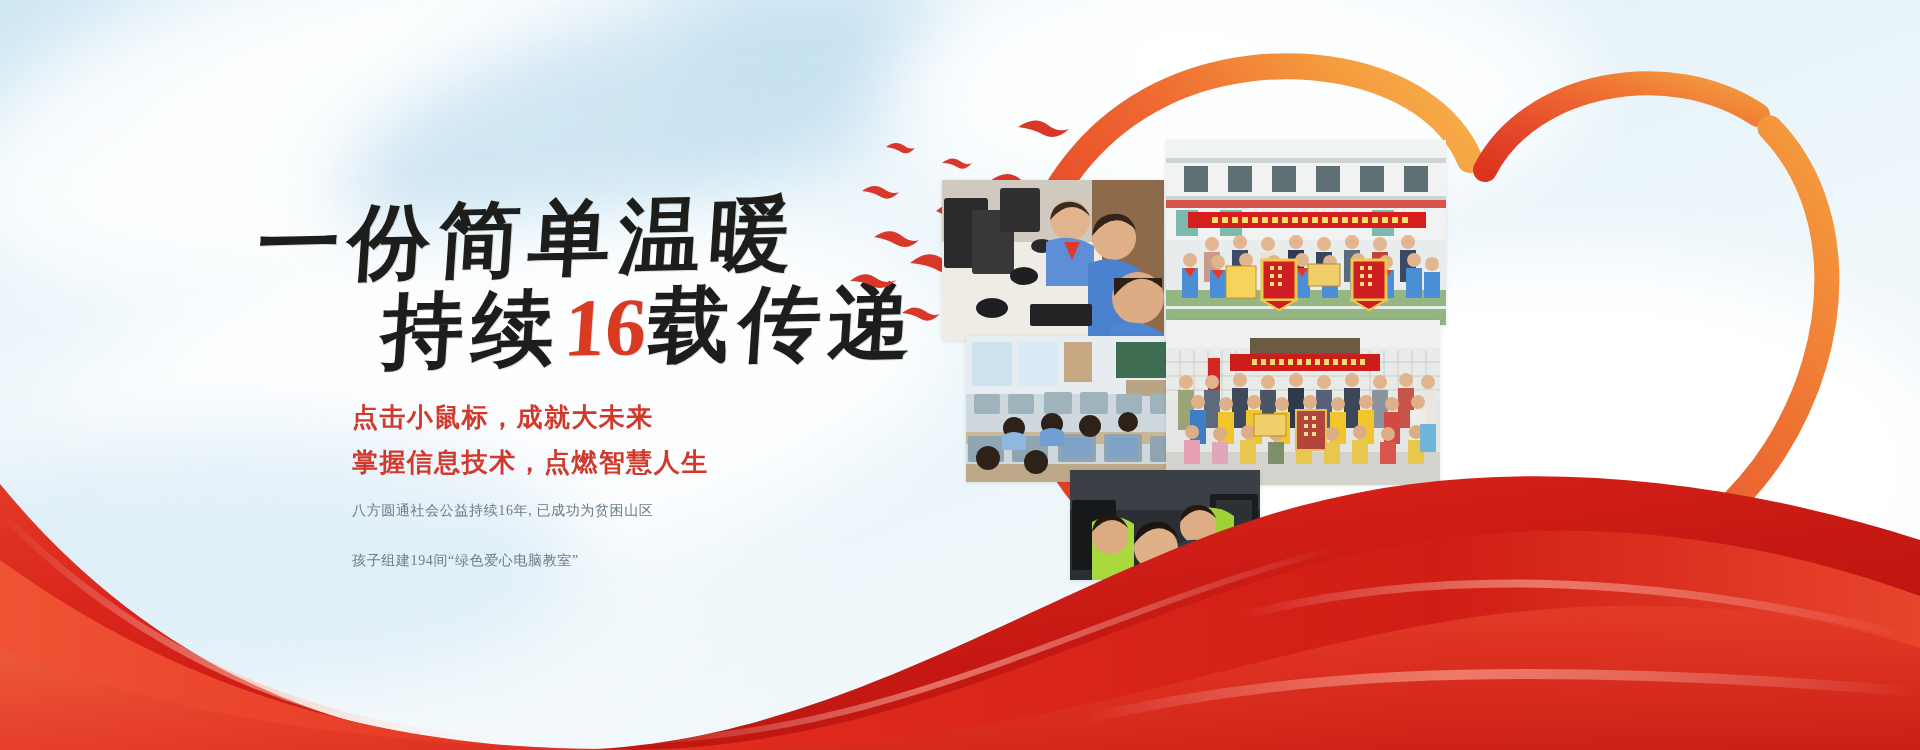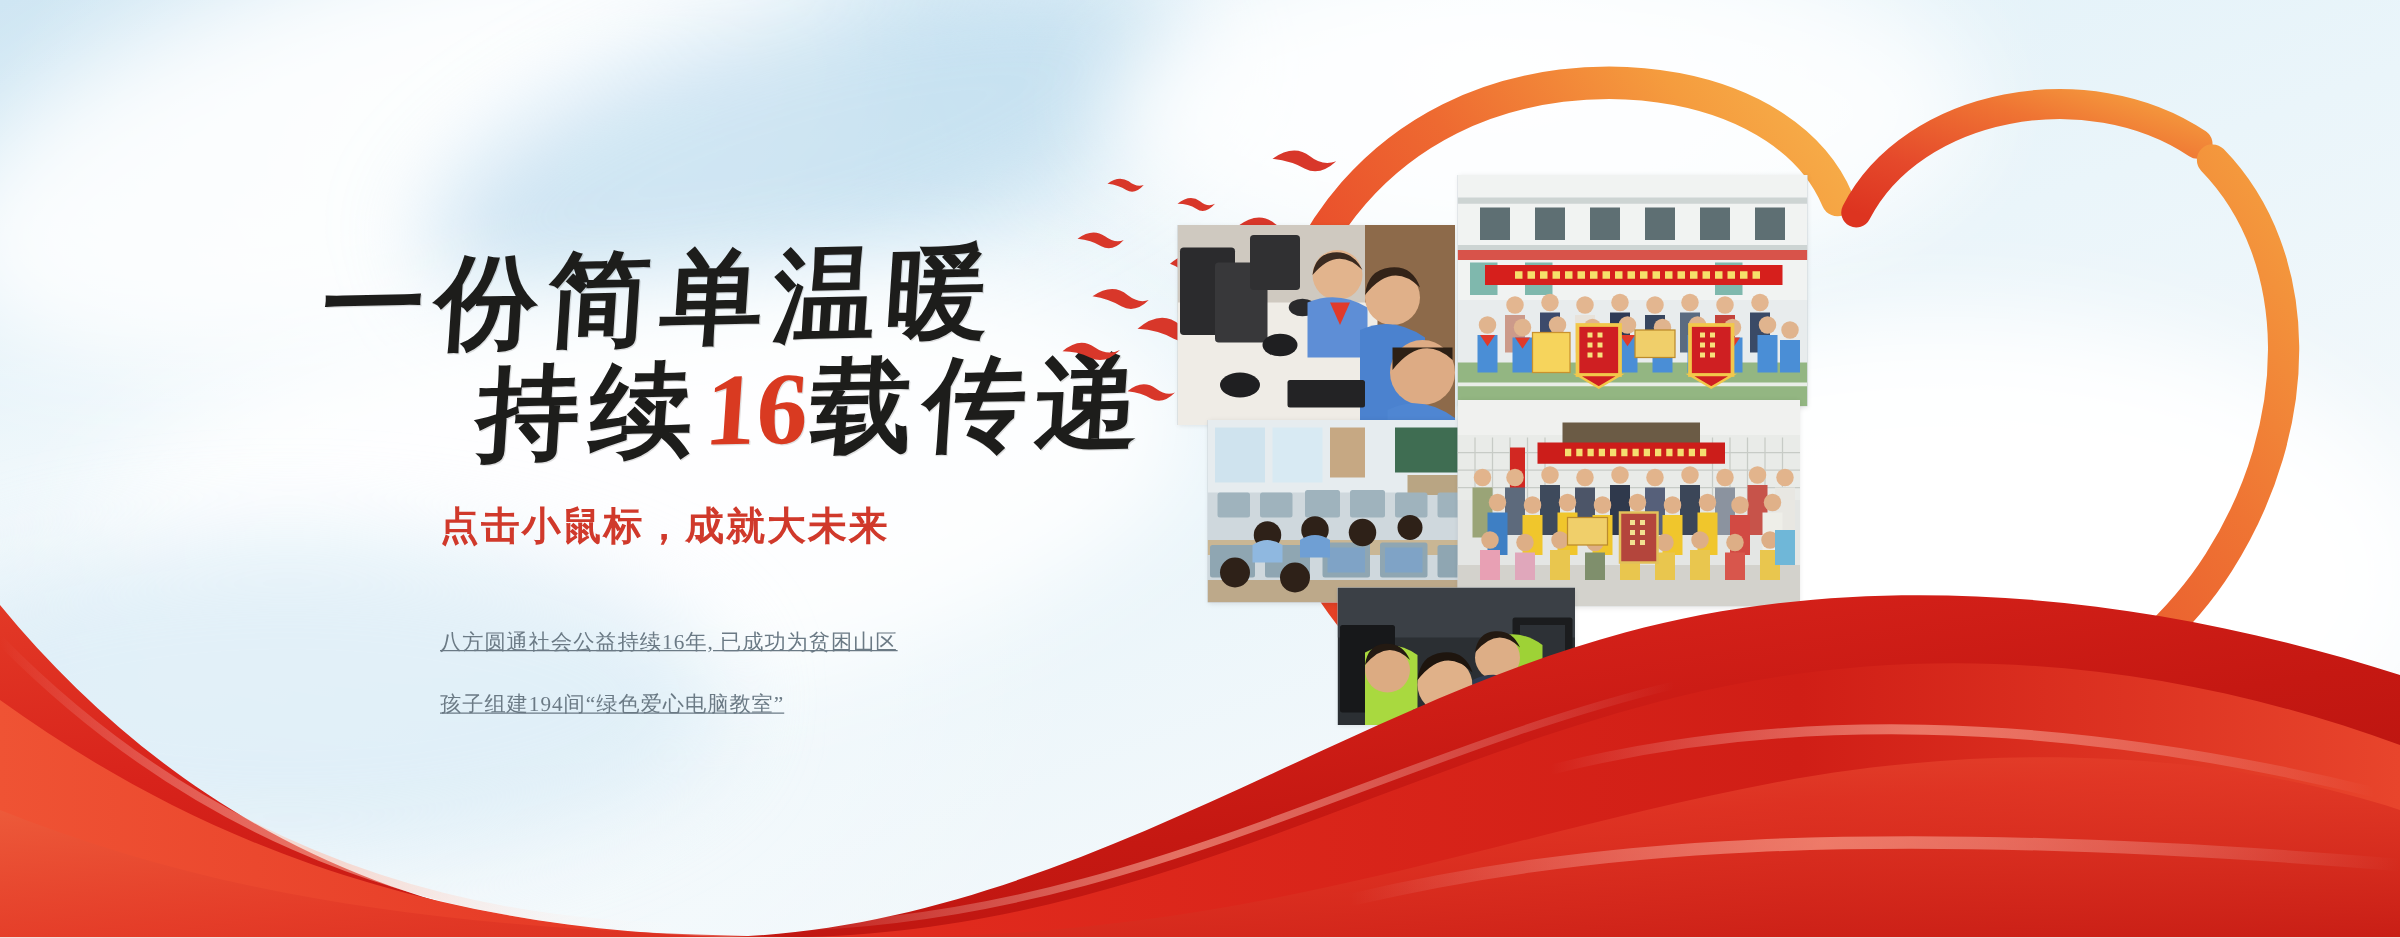--- a/index.html
+++ b/index.html
@@ -34,31 +34,30 @@
     text-shadow:1px 1px 0 rgba(0,0,0,.12);
   }
   .headline-1{left:258px;top:185px;font-size:82px;}
   .headline-2{left:382px;top:272px;font-size:82px;}
   .hl-num{color:#d93a21;font-family:"Liberation Serif","DejaVu Serif",serif;
           font-weight:700;letter-spacing:0;transform:none;display:inline-block;
           padding:0 2px;}
 
   .sub{
     position:absolute;left:352px;color:#d0392b;font-weight:700;
-    font-size:31px;letter-spacing:.055em;white-space:nowrap;
+    font-size:26px;letter-spacing:.055em;white-space:nowrap;
     font-family:"Liberation Sans","DejaVu Sans",sans-serif;
   }
   .sub-1{top:400px;}
   .sub-2{top:445px;}
 
   .body-line{
-    position:absolute;left:352px;color:#6b7a85;font-size:17px;
+    position:absolute;left:352px;color:#6b7a85;font-size:14px;
     letter-spacing:.045em;white-space:nowrap;
     font-family:"Liberation Serif","DejaVu Serif",serif;
-    text-decoration:underline;
   }
   .body-1{top:502px;}
   .body-2{top:538px;margin-top:14px;}
 
   
   .art{position:absolute;left:870px;top:0;width:1050px;height:750px;}
   .heart-svg{position:absolute;left:0;top:10px;width:1050px;height:680px;}
   .birds-svg{position:absolute;left:-30px;top:85px;width:290px;height:270px;}
 
   
@@ -85,20 +84,21 @@
   <div class="sky-wisp w5"></div>
   <div class="sky-wisp w6"></div>
 
   <div class="text-block">
 
     <div class="headline headline-1">一份简单温暖</div>
 
     <div class="headline headline-2"><span>持续</span><span class="hl-num">16</span><span>载传递</span></div>
 
     <div class="sub sub-1">点击小鼠标，成就大未来</div>
+    <div class="sub sub-2">掌握信息技术，点燃智慧人生</div>
 
     <div class="body-line body-1">八方圆通社会公益持续16年, 已成功为贫困山区</div>
     <div class="body-line body-2">孩子组建194间“绿色爱心电脑教室”</div>
   </div>
 
   <div class="art">
 
     <svg class="heart-svg" viewBox="0 0 1050 680">
       <defs>
         <linearGradient id="heartGrad" x1="0" y1="1" x2="1" y2="0">

